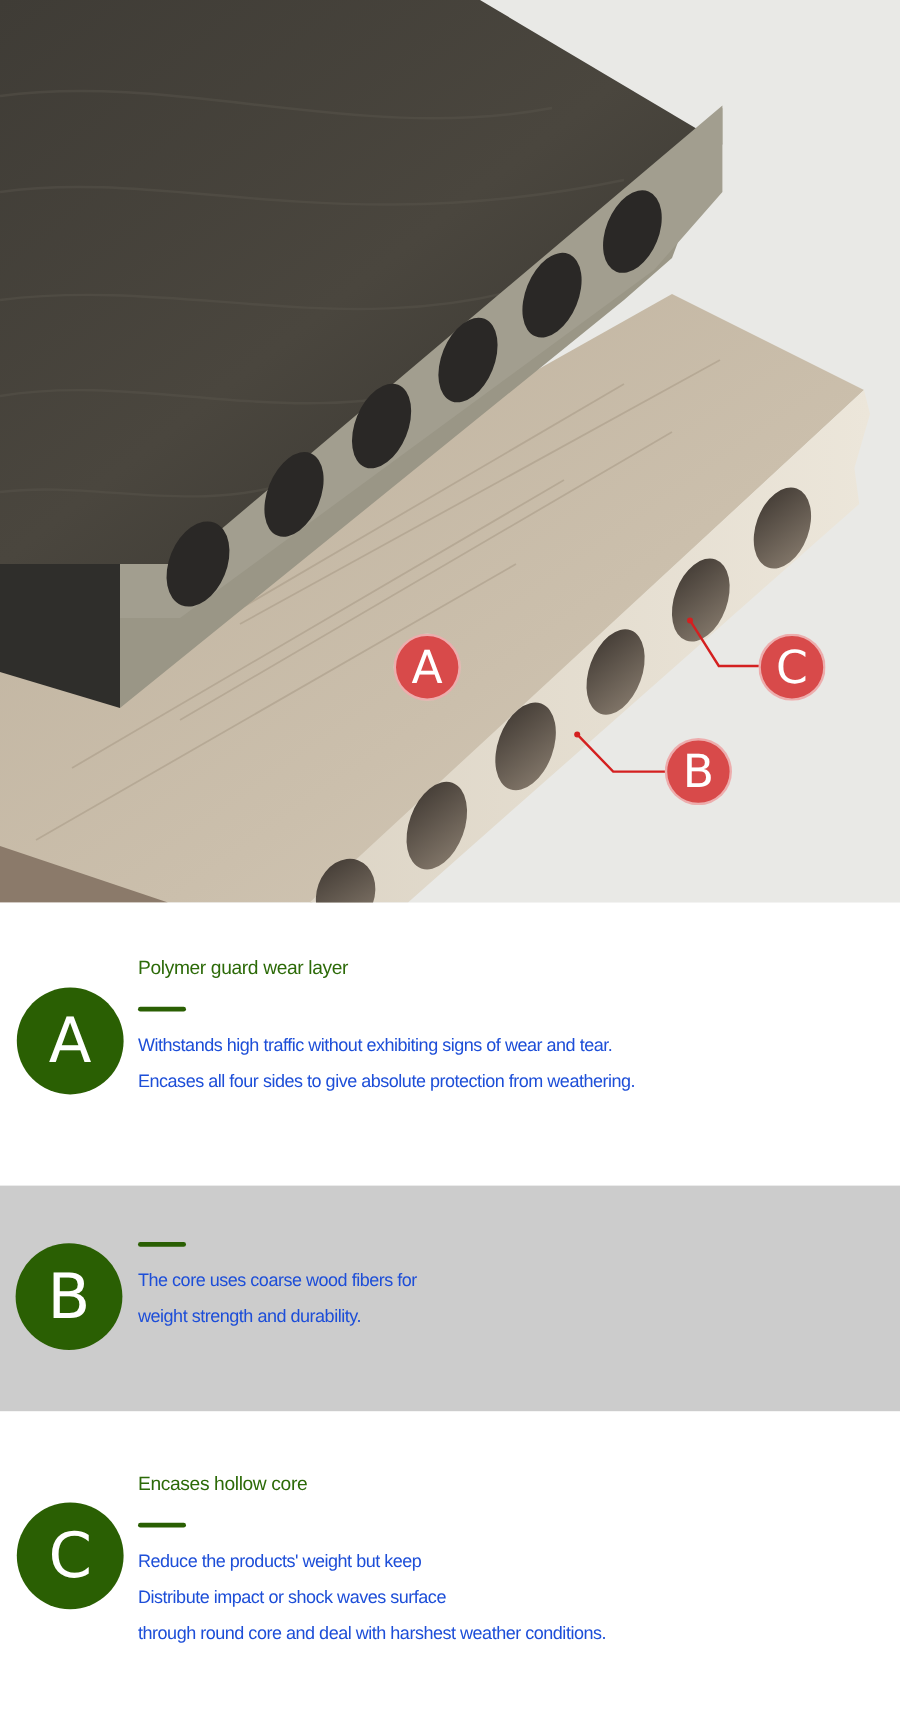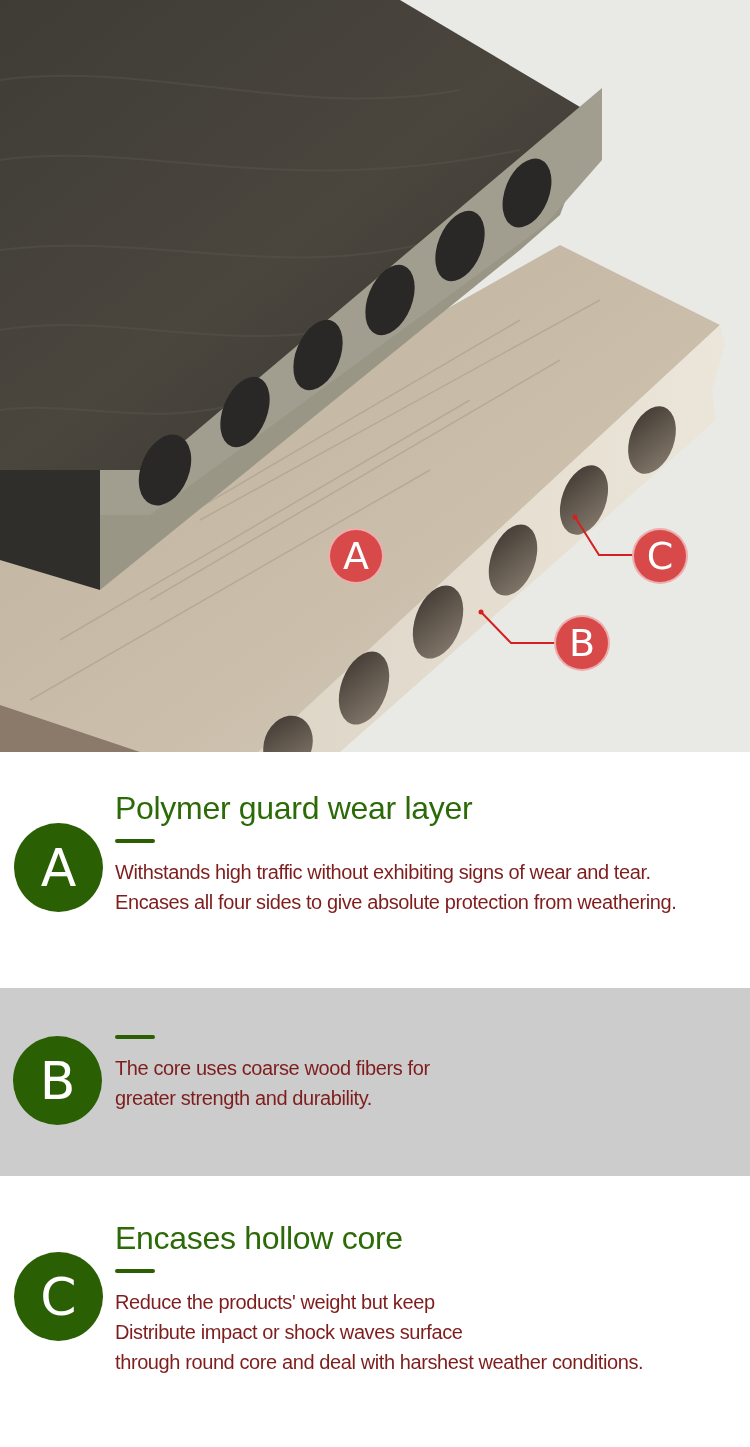--- a/index.html
+++ b/index.html
@@ -17,23 +17,23 @@
   }
 
   .feature { position: absolute; left: 0; width: 750px; }
   .feature.gray { background: #cccccc; }
   .badge {
     position: absolute; left: 14px; width: 89px; height: 89px; border-radius: 50%;
     background: #2a5f03; color: #fff; display: flex; align-items: center; justify-content: center;
     font-size: 52px; font-family: "DejaVu Sans", sans-serif;
   }
   .text { position: absolute; left: 115px; right: 0; }
-  .title { color: #2c6a08; font-size: 32px; line-height: 30px; letter-spacing: -0.3px; }
+  .title { color: #2c6a08; font-size: 16px; line-height: 30px; letter-spacing: -0.3px; }
   .dash { width: 40px; height: 4px; border-radius: 2px; background: #2a5f03; margin: 16px 0 14px 0; }
-  .desc { color: #7f1d1d; font-size: 20px; line-height: 30px; letter-spacing: -0.4px; white-space: nowrap; }
+  .desc { color: #1d4ed8; font-size: 15px; line-height: 30px; letter-spacing: -0.4px; white-space: nowrap; }
 </style>
 </head>
 <body>
 
 <div class="photo">
   <svg width="750" height="752" viewBox="0 0 750 752">
     <defs>
       <linearGradient id="darkTop" x1="0" y1="0" x2="1" y2="1">
         <stop offset="0" stop-color="#3f3c36"></stop>
         <stop offset="0.5" stop-color="#4a463e"></stop>
@@ -124,21 +124,21 @@
     <div class="desc">Withstands  high  traffic without exhibiting signs of wear and tear.</div>
     <div class="desc">Encases all four sides to give absolute protection from weathering.</div>
   </div>
 </section>
 
 <section class="feature gray" style="top:988px; height:188px;">
   <div class="badge" style="top:48px; left:13px;">B</div>
   <div class="text" style="top:31px;">
     <div class="dash"></div>
     <div class="desc">The core uses coarse wood fibers for</div>
-    <div class="desc">greater strength and durability.</div>
+    <div class="desc">weight strength and durability.</div>
   </div>
 </section>
 
 <section class="feature" style="top:1176px; height:271px;">
   <div class="badge" style="top:76px;">C</div>
   <div class="text" style="top:47px;">
     <div class="title">Encases hollow core</div>
     <div class="dash"></div>
     <div class="desc">Reduce the products' weight but keep</div>
     <div class="desc">Distribute impact or shock waves surface</div>

